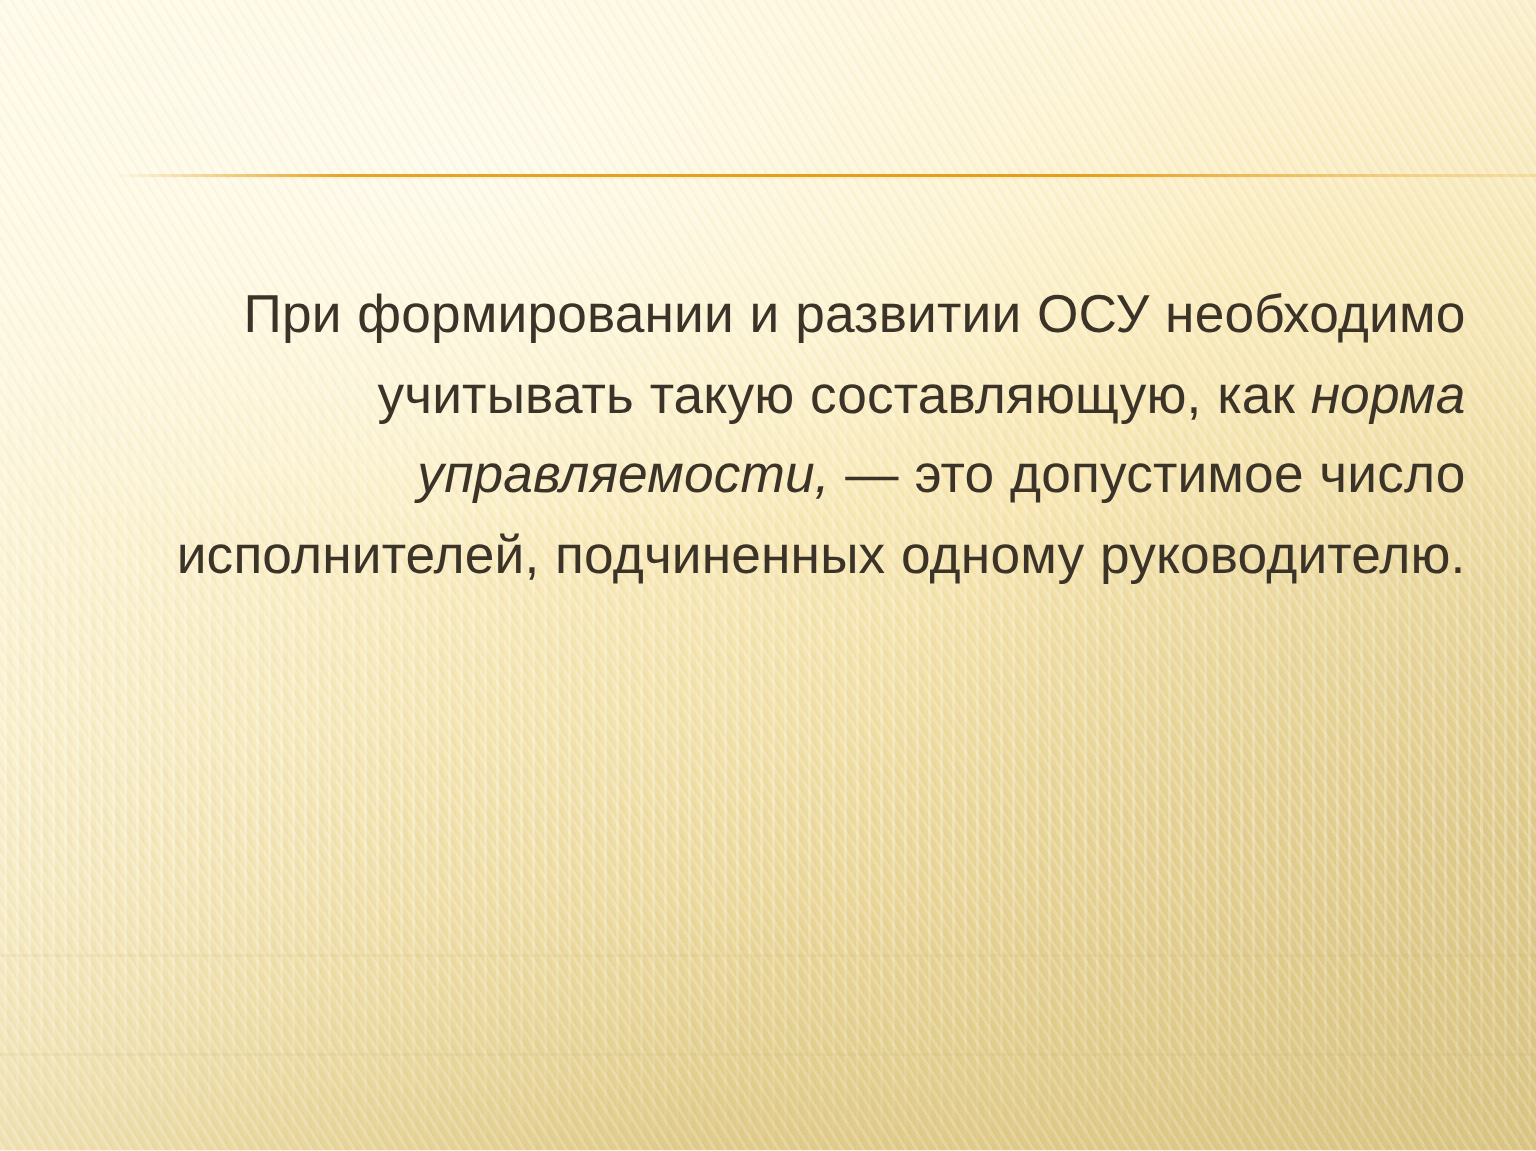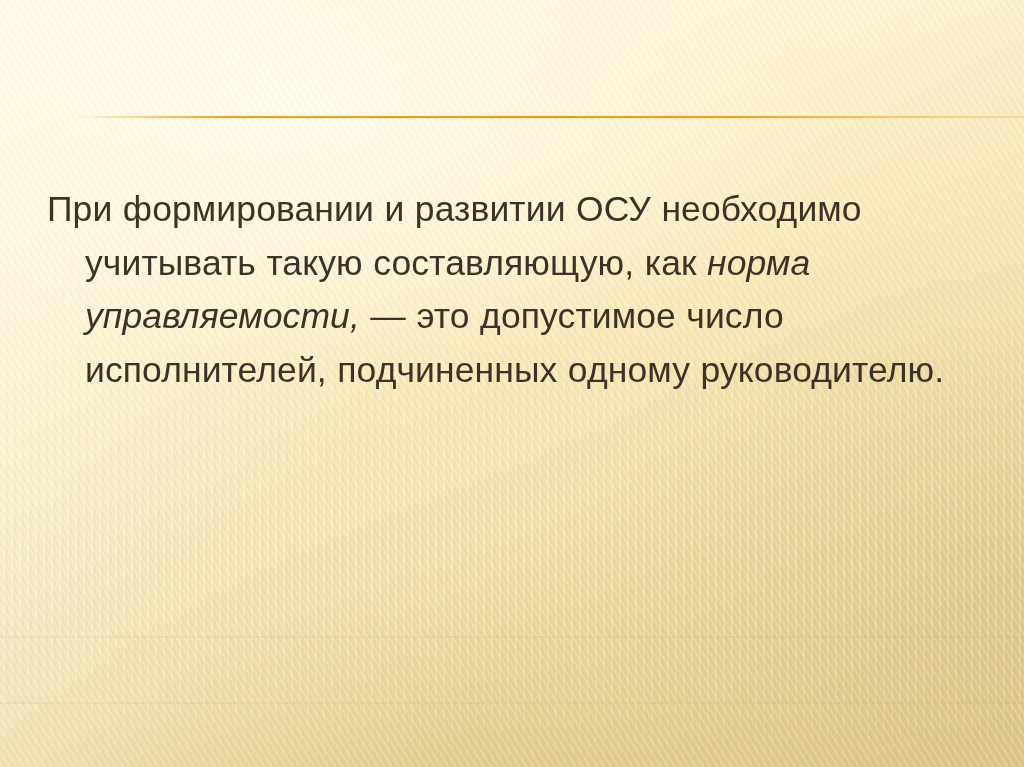--- a/index.html
+++ b/index.html
@@ -154,20 +154,21 @@
     width: 900px;
     height: 78px;
   }
 
   
   .body-block {
     position: absolute;
     left: 47px;
     top: 183px;
     width: 930px;
+    text-align: right;
   }
 
   .body-para {
     margin: 0;
     color: #3b3328;
     font-size: 35.5px;
     line-height: 53.5px;
     letter-spacing: 0.1px;
     text-indent: -38px;
     padding-left: 38px;

